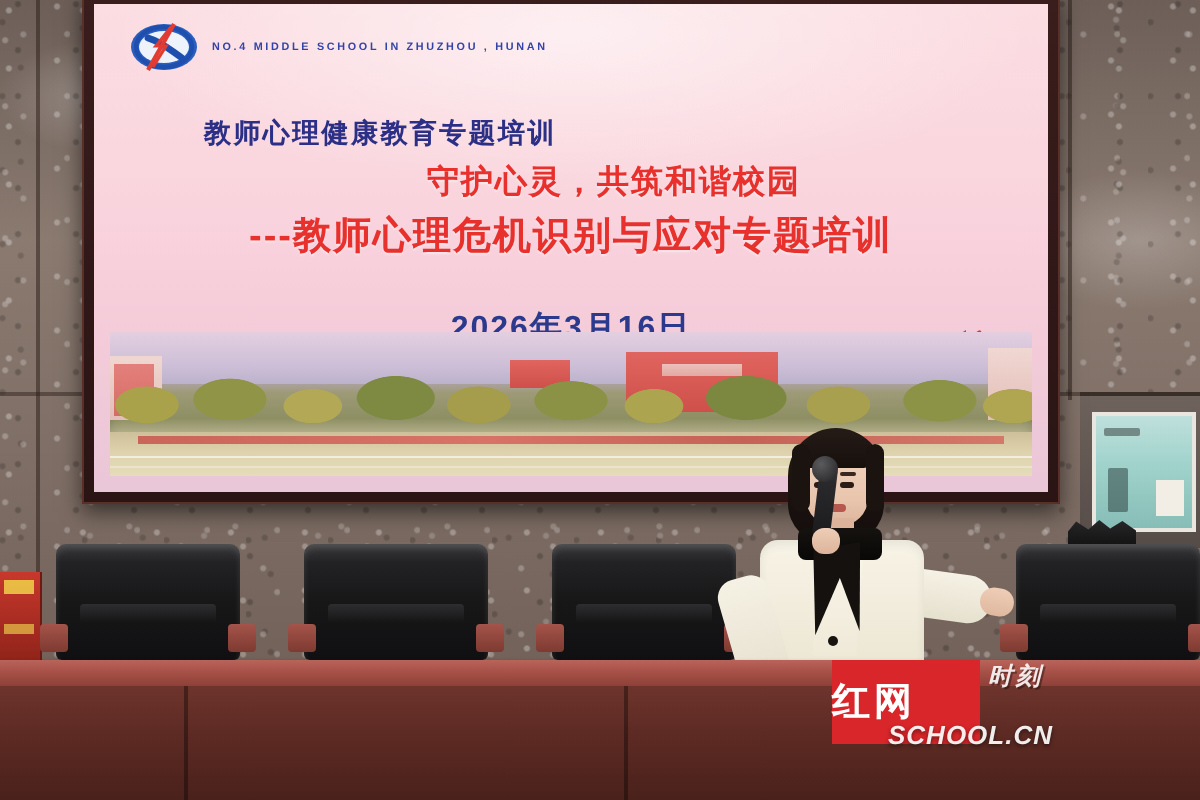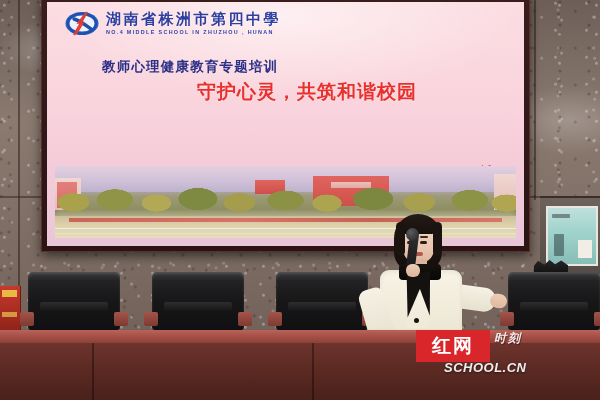--- a/index.html
+++ b/index.html
@@ -74,21 +74,21 @@
   .subtitle{
     position:absolute;left:55px;top:56px;
     font-size:13.5px;font-weight:700;color:#2b2f86;letter-spacing:1.2px;
     font-family:"Liberation Sans","DejaVu Sans",sans-serif;
   }
   .main-title{
     position:absolute;left:0;right:0;top:78px;text-align:center;
     color:#e8302c;font-weight:700;letter-spacing:1px;
     text-shadow:0 1px 1px rgba(255,255,255,.45);
   }
-  .main-title .l1{display:block;font-size:19px;line-height:24px;padding-left:43px;}
+  .main-title .l1{display:block;font-size:16px;line-height:24px;padding-left:43px;}
   .main-title .l2{display:block;font-size:19px;line-height:26px;margin-top:2px;}
   .date-line{
     position:absolute;left:0;right:0;top:152px;text-align:center;
     font-size:16px;font-weight:700;color:#2b3a8c;letter-spacing:1px;
   }
 
   
   .spk-icon{position:absolute;left:425px;top:160px;width:26px;height:20px;}
   .spk-tri{
     position:absolute;left:0;top:3px;width:0;height:0;
@@ -261,22 +261,22 @@
     background:radial-gradient(circle at 35% 32%,#5b5b5e,#202022);
   }
   .pants{
     position:absolute;left:42px;top:158px;width:56px;height:42px;
     background:linear-gradient(180deg,#1a1a1e,#0d0d10);border-radius:4px 4px 0 0;
   }
 
   
   .watermark{position:absolute;left:416px;top:330px;width:180px;height:46px;}
   .wm-red{
-    position:absolute;left:0;top:0;width:74px;height:32px;background:#d9262a;
-    display:flex;align-items:center;justify-content:center;
+    position:absolute;left:0;top:0;width:74px;height:42px;background:#d9262a;
+    display:flex;align-items:center;
   }
   .wm-red span{
     color:#fff;font-size:19px;font-weight:700;letter-spacing:2px;
     font-family:"Liberation Sans","DejaVu Sans",sans-serif;
   }
   .wm-out{
     position:absolute;left:78px;top:0;font-size:12px;font-weight:700;letter-spacing:2px;
     color:rgba(255,255,255,.88);font-style:italic;
     text-shadow:1px 1px 0 rgba(0,0,0,.35);
   }
@@ -316,31 +316,32 @@
           <svg width="34" height="27" viewBox="0 0 34 27">
             <ellipse cx="17" cy="13.5" rx="16.5" ry="11.5" fill="#2a5fc0"></ellipse>
             <ellipse cx="17" cy="13.5" rx="12.5" ry="8" fill="#ffffff" opacity=".92"></ellipse>
             <path d="M3 13.5 A14 10 0 0 1 31 13.5 A14 10 0 0 1 3 13.5 Z" fill="none" stroke="#1e4fae" stroke-width="2.2"></path>
             <path d="M9 9 C16 11 20 15 26 19" stroke="#1e4fae" stroke-width="3.4" fill="none" stroke-linecap="round"></path>
             <path d="M22 2 L9 25" stroke="#e23b32" stroke-width="2.1" fill="none"></path>
             <path d="M20.5 3.5 L13 13 L18 13 L11.5 23.5" stroke="#e23b32" stroke-width="1.6" fill="none"></path>
           </svg>
         </div>
         <div class="school-names">
-          <div class="school-cn">湖南省株洲市第四中學</div>
           <div class="school-en">NO.4 MIDDLE SCHOOL IN ZHUZHOU , HUNAN</div>
         </div>
       </div>
 
       <div class="subtitle">教师心理健康教育专题培训</div>
 
       <div class="main-title">
         <span class="l1">守护心灵，共筑和谐校园</span>
+        <span class="l2">---教师心理危机识别与应对专题培训</span>
       </div>
 
+      <div class="date-line">2026年3月16日</div>
 
       <div class="spk-icon">
         <div class="spk-tri"></div>
         <div class="spk-w" style="left:14px;top:4px;width:5px;transform:rotate(-35deg);"></div>
         <div class="spk-w" style="left:15px;top:9px;width:6px;"></div>
         <div class="spk-w" style="left:14px;top:14px;width:5px;transform:rotate(35deg);"></div>
       </div>
 
       <div class="photo">
         <div class="sky"></div>

